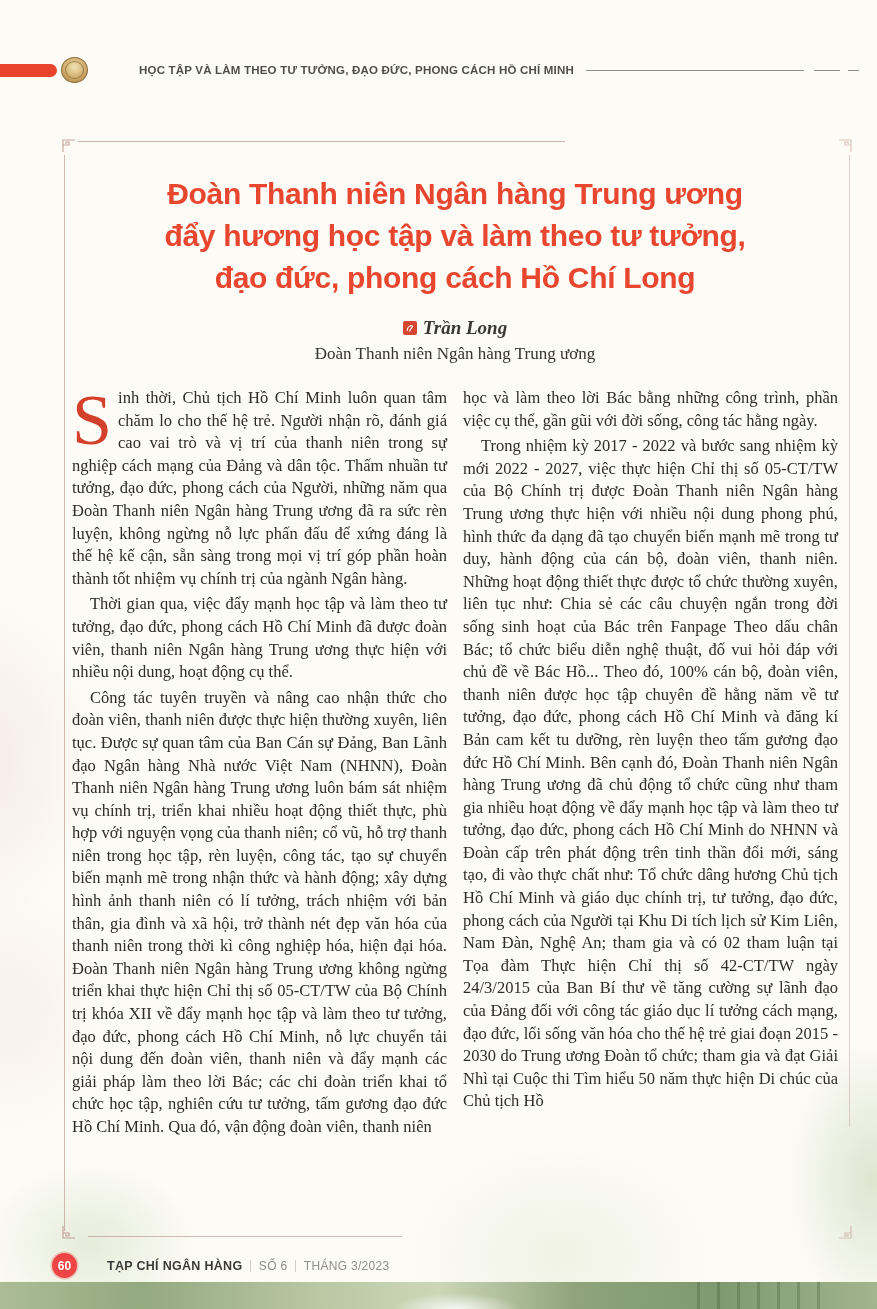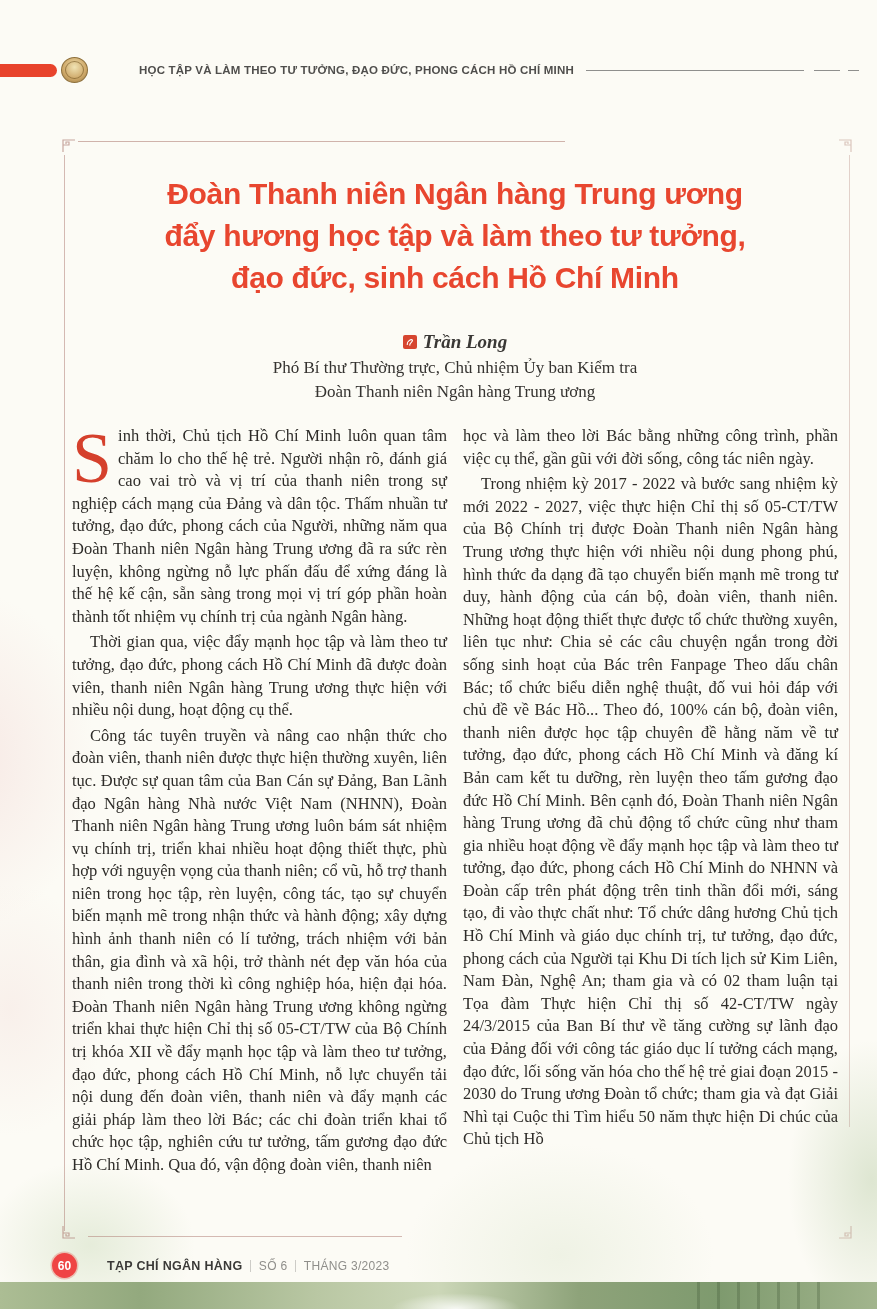--- a/index.html
+++ b/index.html
@@ -76,21 +76,21 @@
   .content { position:absolute; left:72px; top:165px; width:766px; }
 
   .title { text-align:center; margin-top:8px; }
   .title span {
     display:block;
     font-family:"Liberation Sans","DejaVu Sans",sans-serif;
     font-weight:bold; font-size:30px; line-height:42px;
     letter-spacing:-.3px; color:#e8462f;
   }
 
-  .byline { text-align:center; margin-top:32px; }
+  .byline { text-align:center; margin-top:18px; }
   .author-row { display:inline-flex; align-items:center; gap:6px; }
   .author-icon { width:14px; height:14px; flex:0 0 auto; }
   .author-name { font-weight:bold; font-style:italic; font-size:19px; color:#3a3835; }
   .roles { text-align:center; font-size:17px; line-height:24px; color:#353330; margin-top:3px; }
 
   .columns { display:flex; gap:16px; margin-top:21px; }
   .col { flex:1 1 0; }
   .body-p {
     font-size:16.5px; line-height:22.6px; text-align:justify;
     color:#2e2c29; margin:0 0 3px 0; text-indent:18px;
@@ -174,45 +174,44 @@
         <path d="M19 7 H7 V19 M7 7 V12 H13 V9 H10 V11" fill="none" stroke="rgba(178,132,122,.45)" stroke-width="1.2"></path>
       </svg>
   </div>
 </div>
 
 <div class="content">
 
   <div class="title">
     <span>Đoàn Thanh niên Ngân hàng Trung ương</span>
     <span>đẩy hương học tập và làm theo tư tưởng,</span>
-    <span>đạo đức, sinh cách Hồ Chí Minh</span>
+    <span>đạo đức, phong cách Hồ Chí Long</span>
   </div>
 
   <div class="byline">
     <span class="author-row">
       <svg class="author-icon" viewBox="0 0 14 14">
         <rect x="0" y="0" width="14" height="14" rx="2" fill="#d6452f"></rect>
         <path d="M4.2 9.5 C3.6 6.5 8.2 3.6 9.4 5.2 C10.4 6.6 6.2 8.2 6.8 10.2" fill="none" stroke="#fff" stroke-width="1.2" stroke-linecap="round"></path>
       </svg>
       <span class="author-name">Trần Long</span>
     </span>
     <div class="roles">
-      <div>Phó Bí thư Thường trực, Chủ nhiệm Ủy ban Kiểm tra</div>
       <div>Đoàn Thanh niên Ngân hàng Trung ương</div>
     </div>
   </div>
 
   <div class="columns">
     <div class="col">
       <p class="body-p no-indent"><span class="dropcap">S</span><span>inh thời, Chủ tịch Hồ Chí Minh luôn quan tâm chăm lo cho thế hệ trẻ. Người nhận rõ, đánh giá cao vai trò và vị trí của thanh niên trong sự nghiệp cách mạng của Đảng và dân tộc. Thấm nhuần tư tưởng, đạo đức, phong cách của Người, những năm qua Đoàn Thanh niên Ngân hàng Trung ương đã ra sức rèn luyện, không ngừng nỗ lực phấn đấu để xứng đáng là thế hệ kế cận, sẵn sàng trong mọi vị trí góp phần hoàn thành tốt nhiệm vụ chính trị của ngành Ngân hàng.</span></p>
       <p class="body-p">Thời gian qua, việc đẩy mạnh học tập và làm theo tư tưởng, đạo đức, phong cách Hồ Chí Minh đã được đoàn viên, thanh niên Ngân hàng Trung ương thực hiện với nhiều nội dung, hoạt động cụ thể.</p>
       <p class="body-p">Công tác tuyên truyền và nâng cao nhận thức cho đoàn viên, thanh niên được thực hiện thường xuyên, liên tục. Được sự quan tâm của Ban Cán sự Đảng, Ban Lãnh đạo Ngân hàng Nhà nước Việt Nam (NHNN), Đoàn Thanh niên Ngân hàng Trung ương luôn bám sát nhiệm vụ chính trị, triển khai nhiều hoạt động thiết thực, phù hợp với nguyện vọng của thanh niên; cổ vũ, hỗ trợ thanh niên trong học tập, rèn luyện, công tác, tạo sự chuyển biến mạnh mẽ trong nhận thức và hành động; xây dựng hình ảnh thanh niên có lí tưởng, trách nhiệm với bản thân, gia đình và xã hội, trở thành nét đẹp văn hóa của thanh niên trong thời kì công nghiệp hóa, hiện đại hóa. Đoàn Thanh niên Ngân hàng Trung ương không ngừng triển khai thực hiện Chỉ thị số 05-CT/TW của Bộ Chính trị khóa XII về đẩy mạnh học tập và làm theo tư tưởng, đạo đức, phong cách Hồ Chí Minh, nỗ lực chuyển tải nội dung đến đoàn viên, thanh niên và đẩy mạnh các giải pháp làm theo lời Bác; các chi đoàn triển khai tổ chức học tập, nghiên cứu tư tưởng, tấm gương đạo đức Hồ Chí Minh. Qua đó, vận động đoàn viên, thanh niên</p>
     </div>
     <div class="col">
-      <p class="body-p no-indent">học và làm theo lời Bác bằng những công trình, phần việc cụ thể, gần gũi với đời sống, công tác niên ngày.</p>
+      <p class="body-p no-indent">học và làm theo lời Bác bằng những công trình, phần việc cụ thể, gần gũi với đời sống, công tác hằng ngày.</p>
       <p class="body-p">Trong nhiệm kỳ 2017 - 2022 và bước sang nhiệm kỳ mới 2022 - 2027, việc thực hiện Chỉ thị số 05-CT/TW của Bộ Chính trị được Đoàn Thanh niên Ngân hàng Trung ương thực hiện với nhiều nội dung phong phú, hình thức đa dạng đã tạo chuyển biến mạnh mẽ trong tư duy, hành động của cán bộ, đoàn viên, thanh niên. Những hoạt động thiết thực được tổ chức thường xuyên, liên tục như: Chia sẻ các câu chuyện ngắn trong đời sống sinh hoạt của Bác trên Fanpage Theo dấu chân Bác; tổ chức biểu diễn nghệ thuật, đố vui hỏi đáp với chủ đề về Bác Hồ... Theo đó, 100% cán bộ, đoàn viên, thanh niên được học tập chuyên đề hằng năm về tư tưởng, đạo đức, phong cách Hồ Chí Minh và đăng kí Bản cam kết tu dưỡng, rèn luyện theo tấm gương đạo đức Hồ Chí Minh. Bên cạnh đó, Đoàn Thanh niên Ngân hàng Trung ương đã chủ động tổ chức cũng như tham gia nhiều hoạt động về đẩy mạnh học tập và làm theo tư tưởng, đạo đức, phong cách Hồ Chí Minh do NHNN và Đoàn cấp trên phát động trên tinh thần đổi mới, sáng tạo, đi vào thực chất như: Tổ chức dâng hương Chủ tịch Hồ Chí Minh và giáo dục chính trị, tư tưởng, đạo đức, phong cách của Người tại Khu Di tích lịch sử Kim Liên, Nam Đàn, Nghệ An; tham gia và có 02 tham luận tại Tọa đàm Thực hiện Chỉ thị số 42-CT/TW ngày 24/3/2015 của Ban Bí thư về tăng cường sự lãnh đạo của Đảng đối với công tác giáo dục lí tưởng cách mạng, đạo đức, lối sống văn hóa cho thế hệ trẻ giai đoạn 2015 - 2030 do Trung ương Đoàn tổ chức; tham gia và đạt Giải Nhì tại Cuộc thi Tìm hiểu 50 năm thực hiện Di chúc của Chủ tịch Hồ</p>
     </div>
   </div>
 
 </div>
 
 <div class="footer">
   <div class="page-badge">60</div>
   <span class="journal">TẠP CHÍ NGÂN HÀNG</span>
   <span class="sep">|</span>

